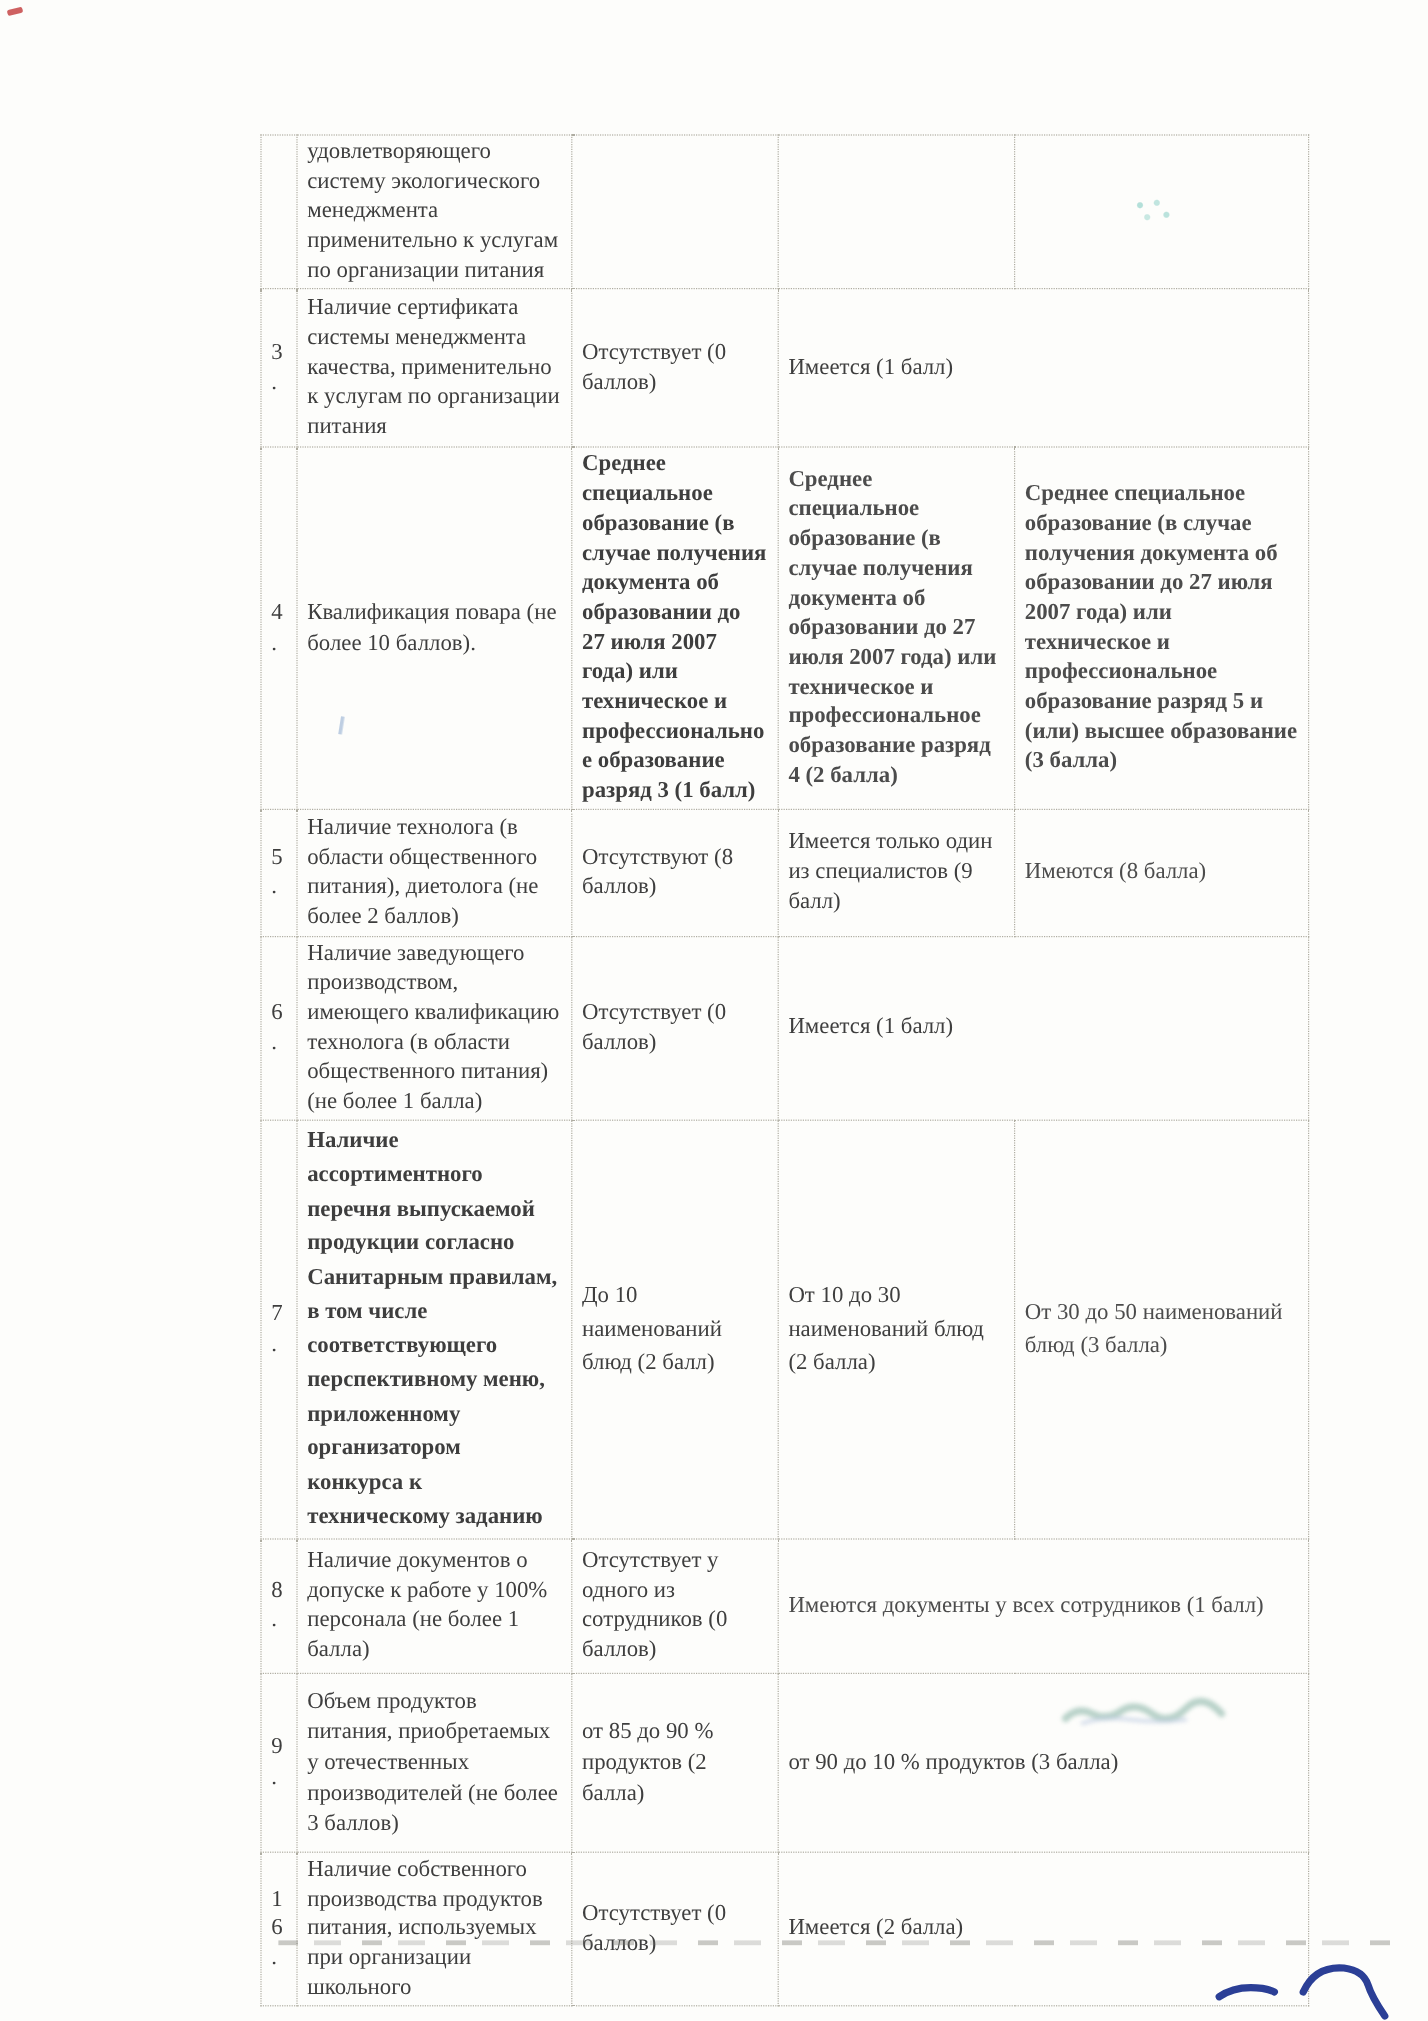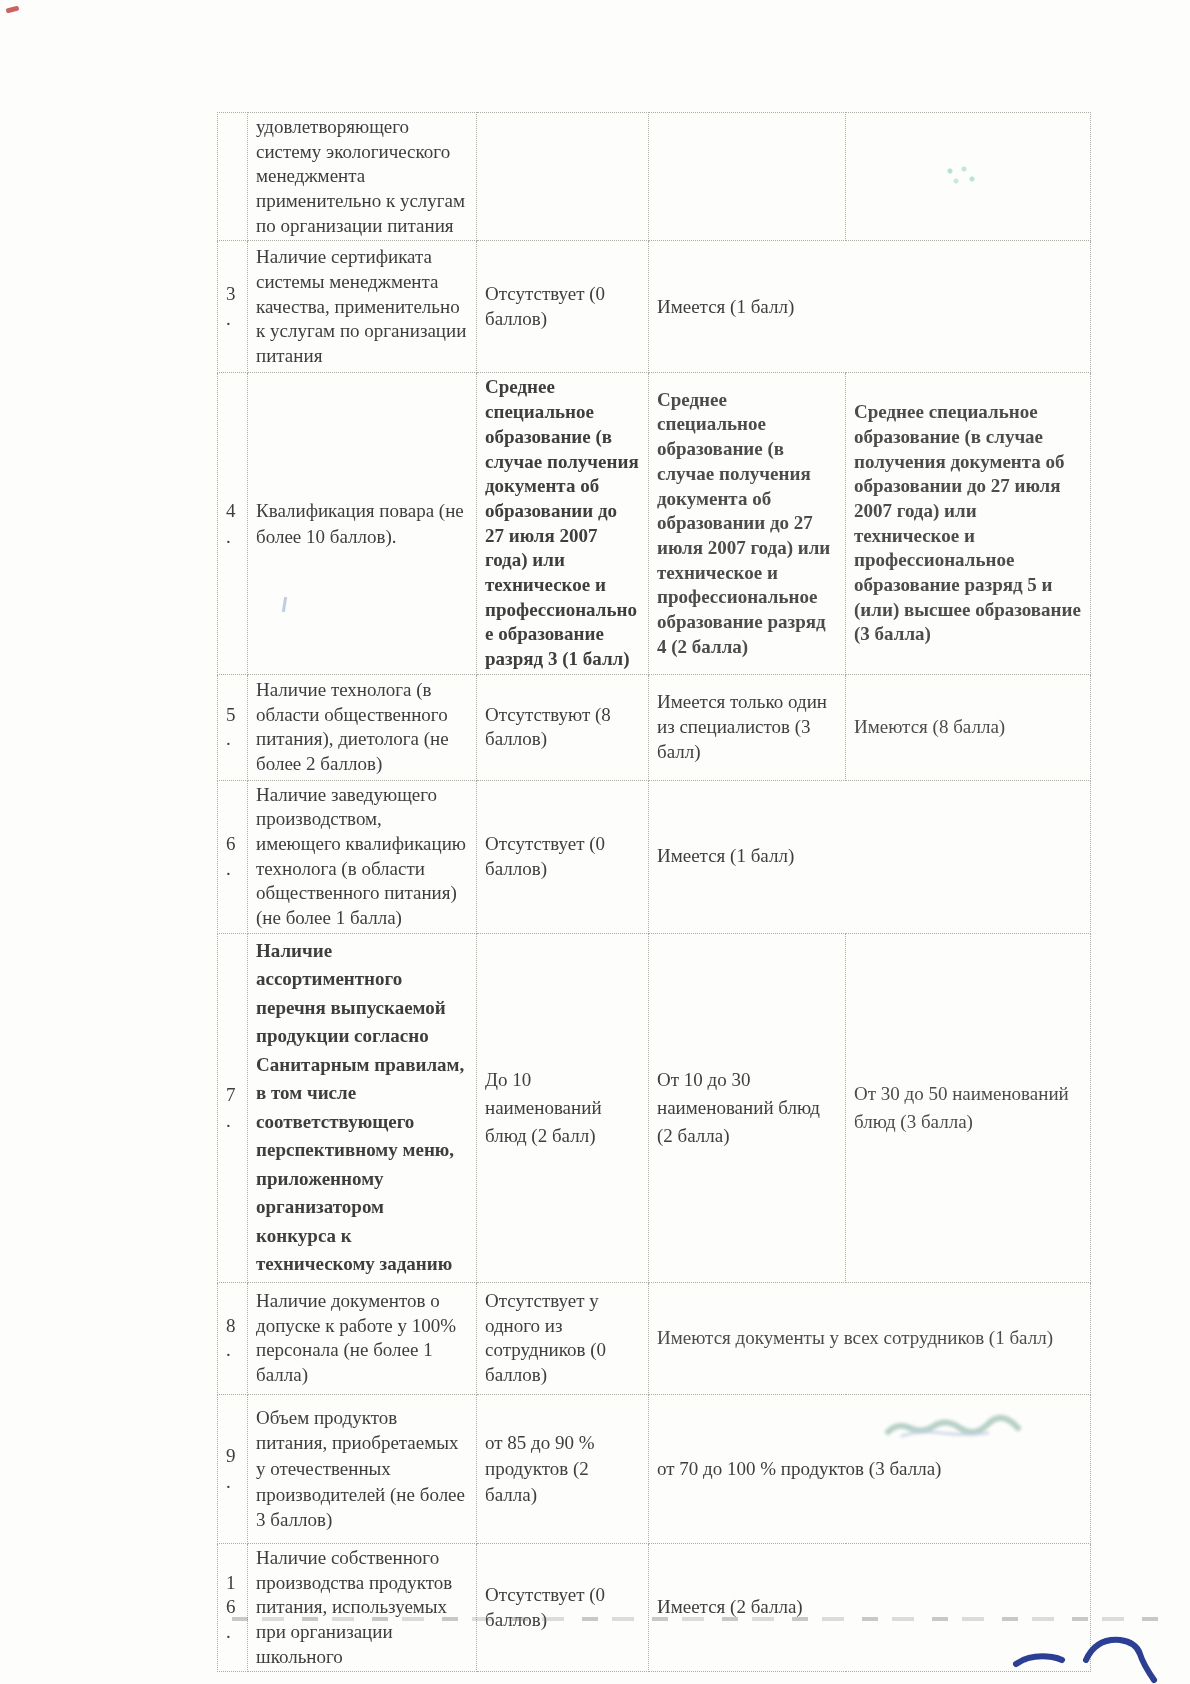--- a/index.html
+++ b/index.html
@@ -131,21 +131,21 @@
       <td class="criterion">Квалификация повара (не более 10 баллов).</td>
       <td class="option">Среднее специальное образование (в случае получения документа об образовании до 27 июля 2007 года) или техническое и профессиональное образование разряд 3 (1 балл)</td>
       <td class="option light">Среднее специальное образование (в случае получения документа об образовании до 27 июля 2007 года) или техническое и профессиональное образование разряд 4 (2 балла)</td>
       <td class="option light">Среднее специальное образование (в случае получения документа об образовании до 27 июля 2007 года) или техническое и профессиональное образование разряд 5 и (или) высшее образование (3 балла)</td>
     </tr>
 
     <tr class="r3">
       <td class="num">5.</td>
       <td class="criterion">Наличие технолога (в области общественного питания), диетолога (не более 2 баллов)</td>
       <td class="option">Отсутствуют (8 баллов)</td>
-      <td class="option">Имеется только один из специалистов (3 балл)</td>
+      <td class="option">Имеется только один из специалистов (9 балл)</td>
       <td class="option light">Имеются (8 балла)</td>
     </tr>
 
     <tr class="r4">
       <td class="num">6.</td>
       <td class="criterion">Наличие заведующего производством, имеющего квалификацию технолога (в области общественного питания) (не более 1 балла)</td>
       <td class="option">Отсутствует (0 баллов)</td>
       <td class="option" colspan="2">Имеется (1 балл)</td>
     </tr>
 
@@ -161,21 +161,21 @@
       <td class="num">8.</td>
       <td class="criterion">Наличие документов о допуске к работе у 100% персонала (не более 1 балла)</td>
       <td class="option">Отсутствует у одного из сотрудников (0 баллов)</td>
       <td class="option light" colspan="2">Имеются документы у всех сотрудников (1 балл)</td>
     </tr>
 
     <tr class="r7">
       <td class="num">9.</td>
       <td class="criterion">Объем продуктов питания, приобретаемых у отечественных производителей (не более 3 баллов)</td>
       <td class="option">от 85 до 90 % продуктов (2 балла)</td>
-      <td class="option" colspan="2">от 70 до 100 % продуктов (3 балла)</td>
+      <td class="option" colspan="2">от 90 до 10 % продуктов (3 балла)</td>
     </tr>
 
     <tr class="r8">
       <td class="num">16.</td>
       <td class="criterion">Наличие собственного производства продуктов питания, используемых при организации школьного</td>
       <td class="option">Отсутствует (0 баллов)</td>
       <td class="option" colspan="2">Имеется (2 балла)</td>
     </tr>
   </tbody>
     </table>

